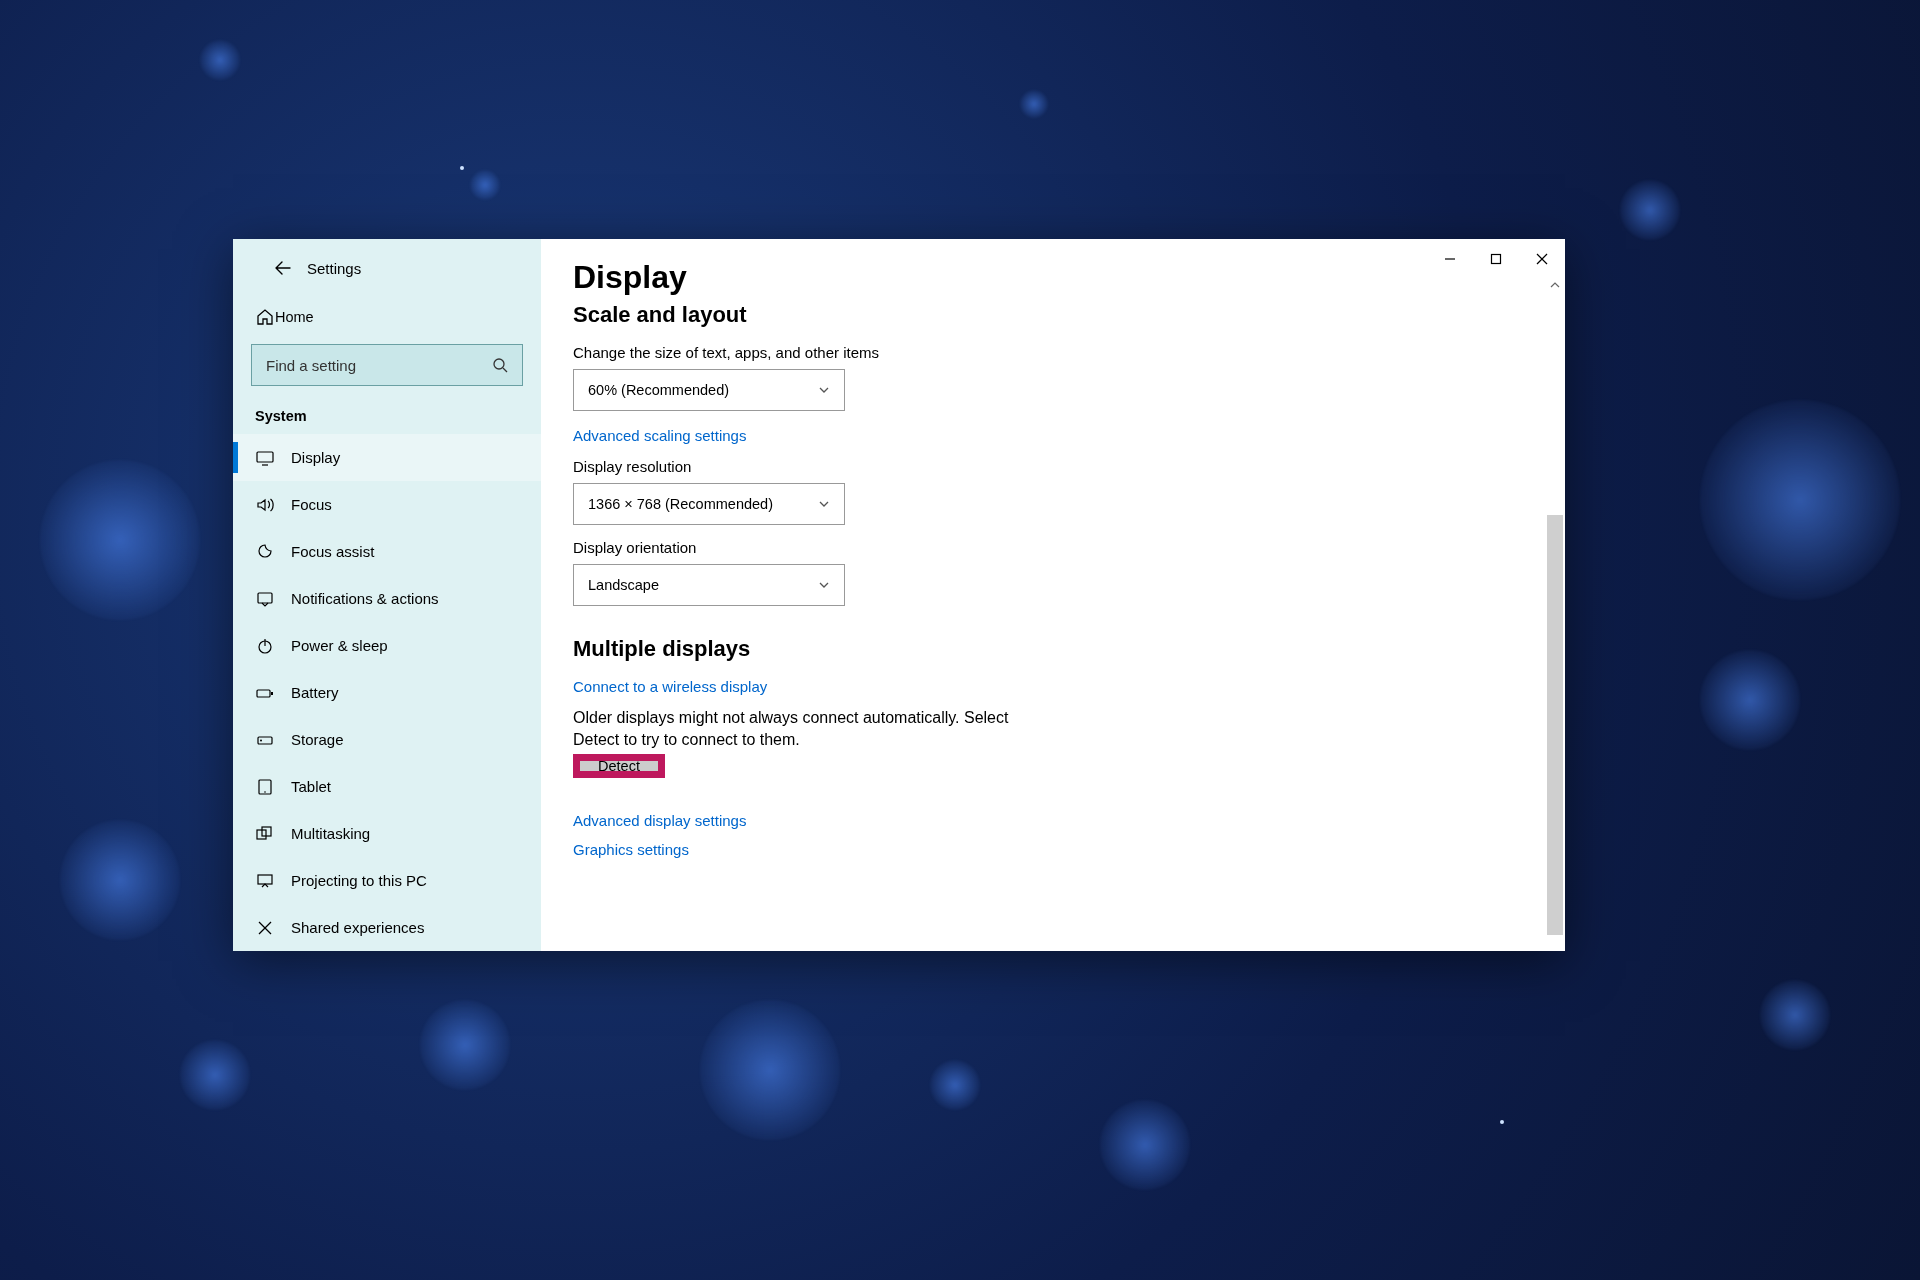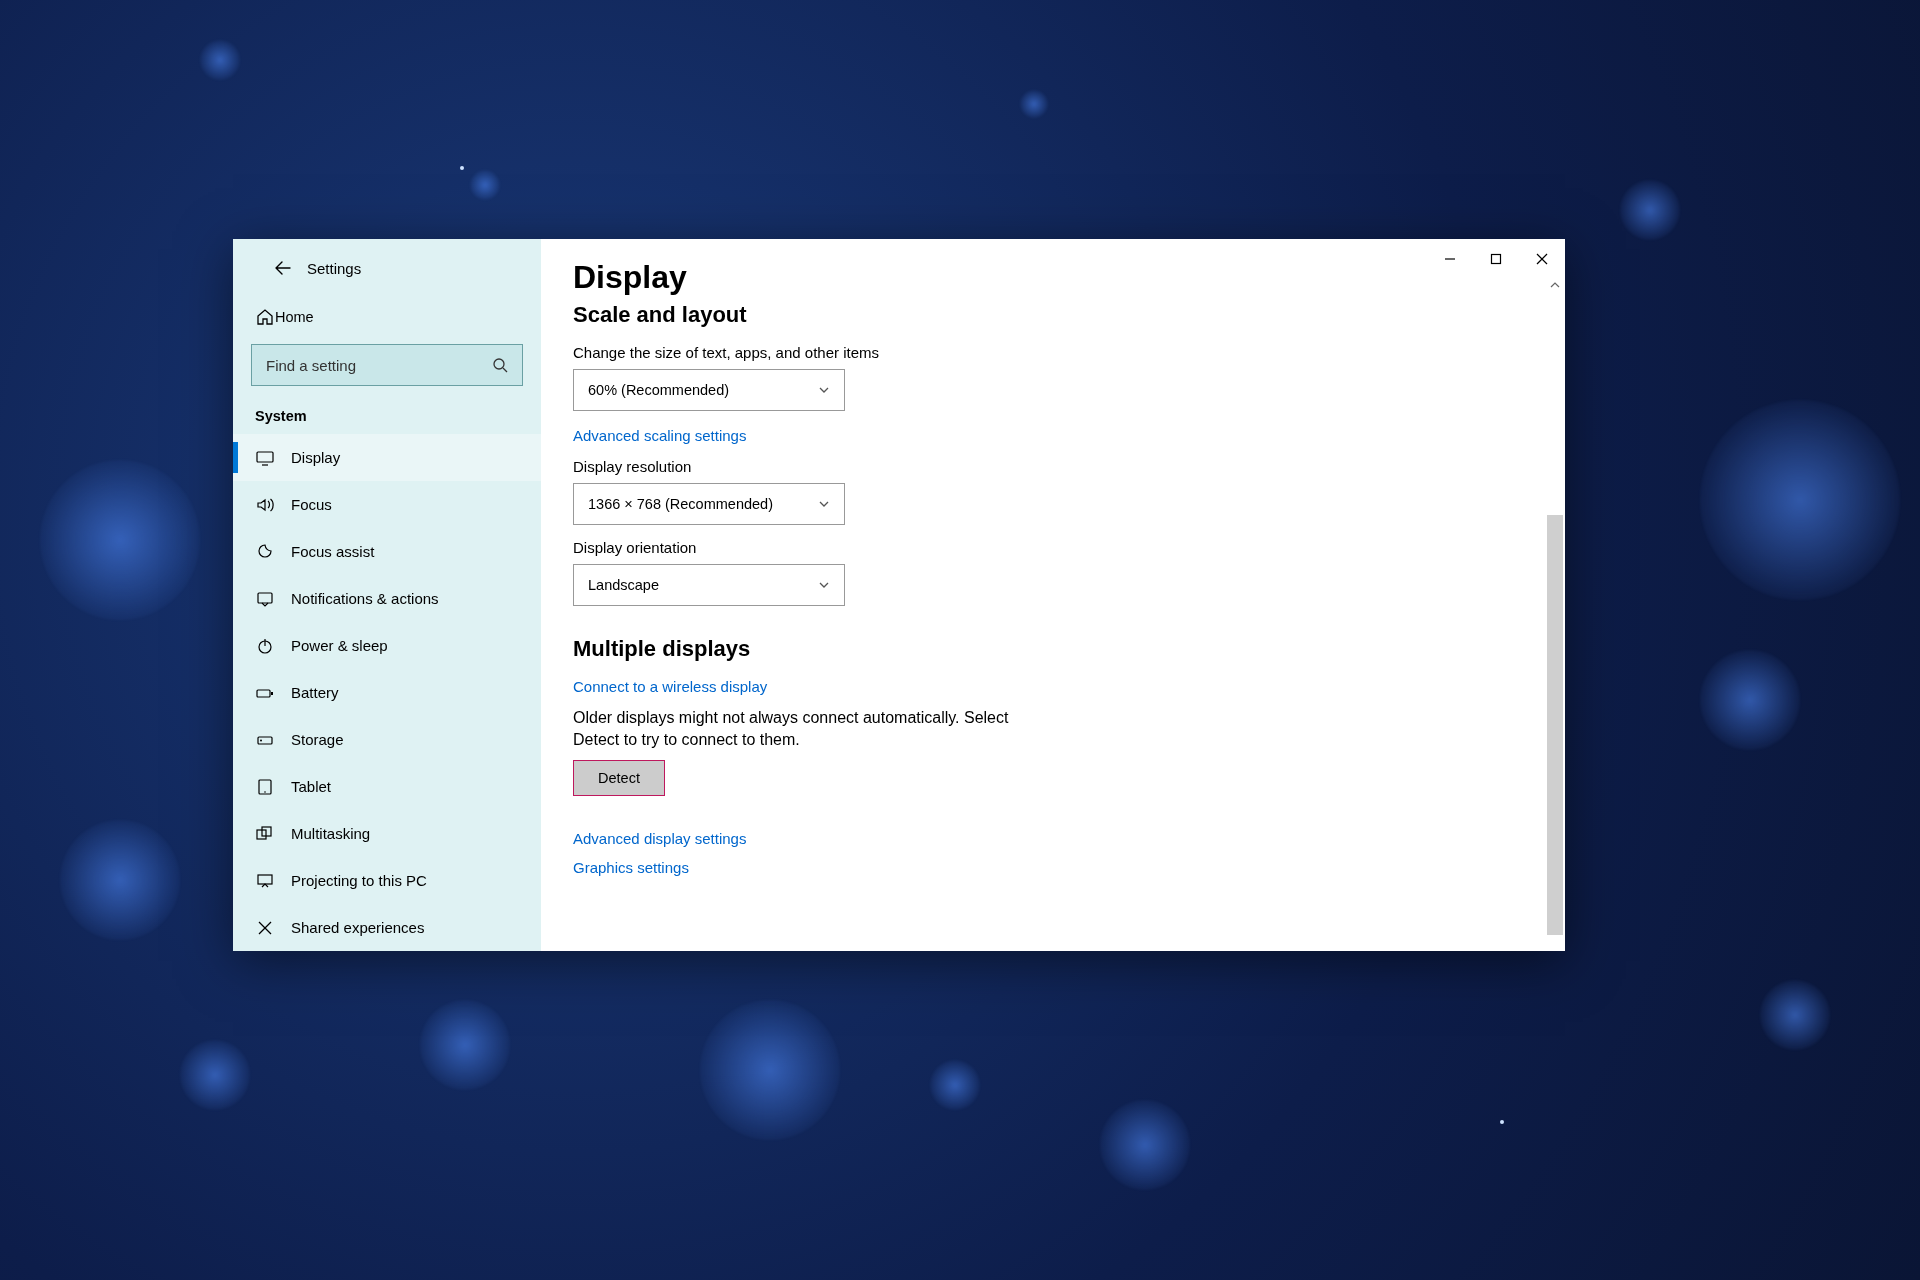--- a/index.html
+++ b/index.html
@@ -115,23 +115,23 @@
   .dropdown .chev { color:#555; }
 
   .link { color:#0066cc; font-size:15px; cursor:pointer; display:inline-block; }
   .link.mt { margin-top:16px; }
   .link.ms { margin-top:12px; }
 
   .body-text { font-size:16px; max-width:440px; margin-top:12px; line-height:1.35; }
 
   .button {
     display:inline-flex; align-items:center; justify-content:center;
-    min-width:92px; height:36px; padding:0 16px;
-    background:#cccccc; border:1px solid #be185d;
-    cursor:pointer; margin-top:10px;
+    min-width:92px; height:24px; padding:0 16px;
+    background:#cccccc; border:7px solid #be185d;
+    cursor:pointer; margin-top:4px;
   }
 
   svg { display:block; }
 </style>
 </head>
 <body>
 
 <div class="bokeh" style="width:160px;height:160px;left:40px;top:460px;"></div>
 <div class="bokeh" style="width:120px;height:120px;left:60px;top:820px;"></div>
 <div class="bokeh" style="width:70px;height:70px;left:180px;top:1040px;"></div>

